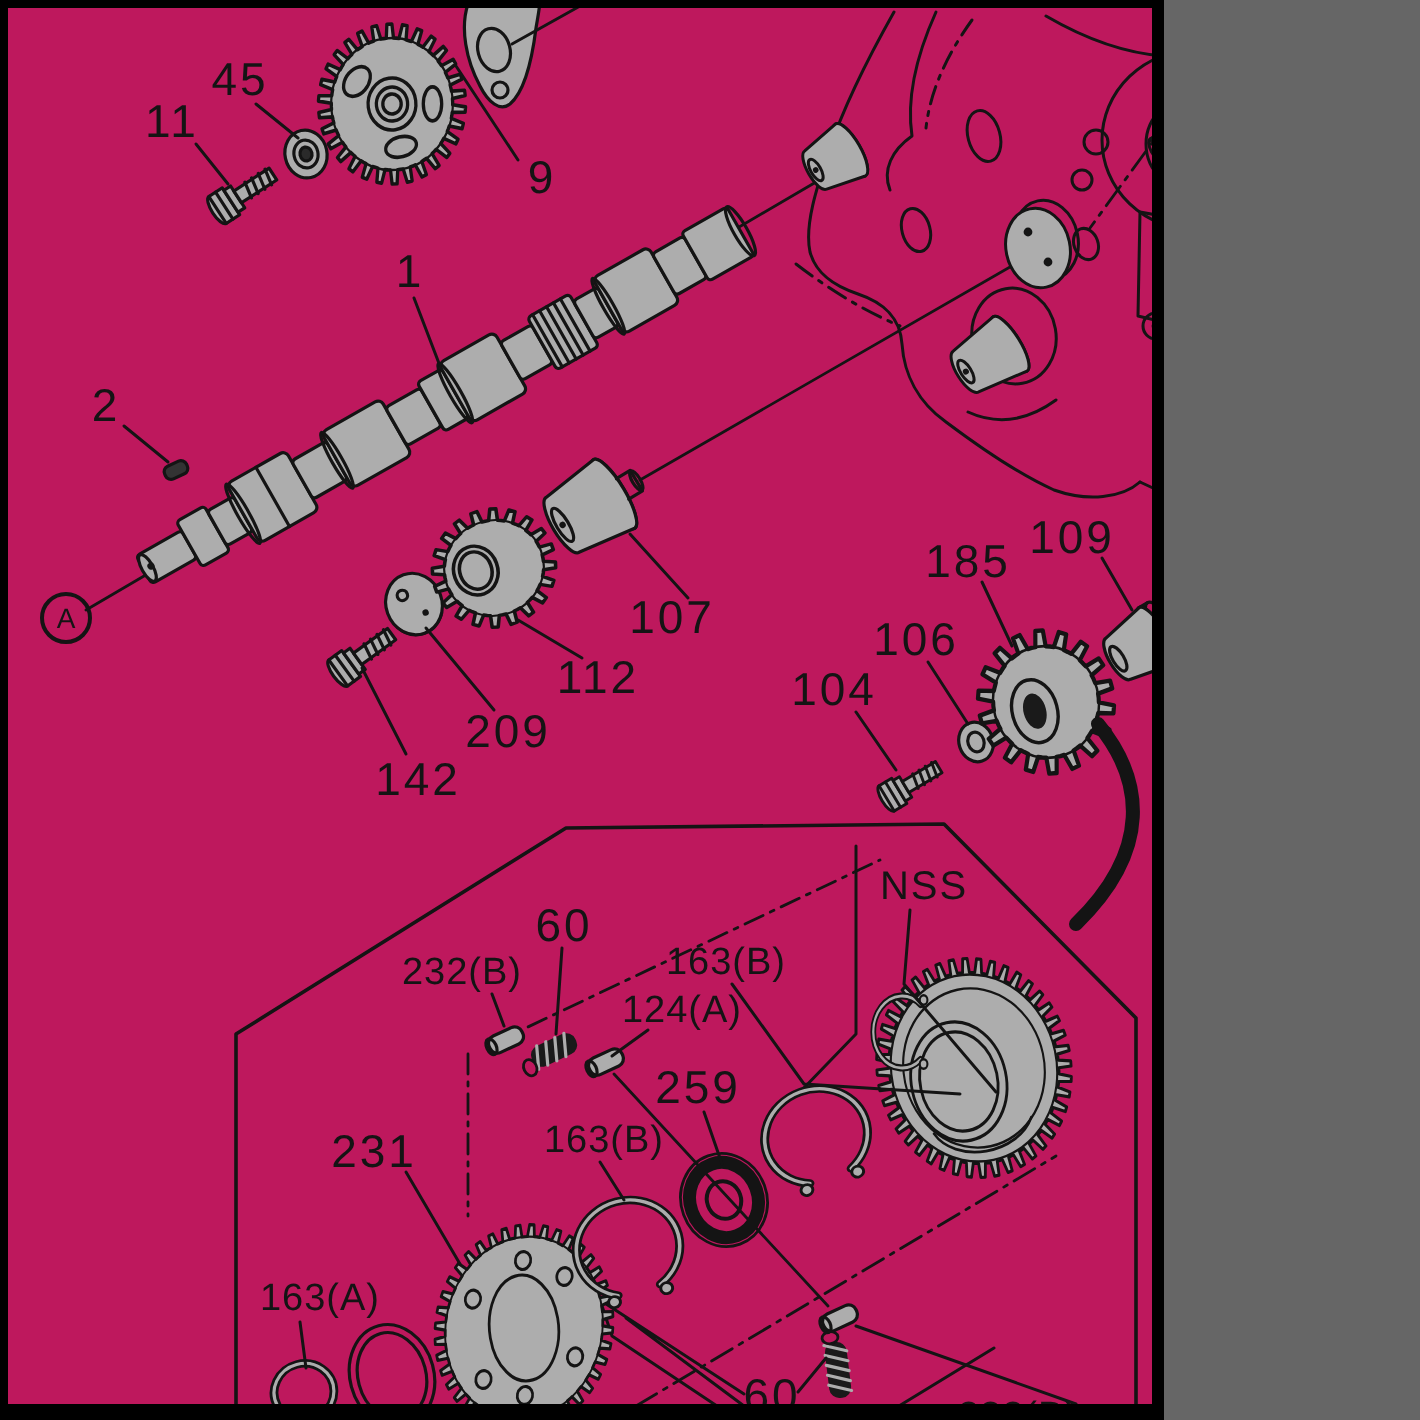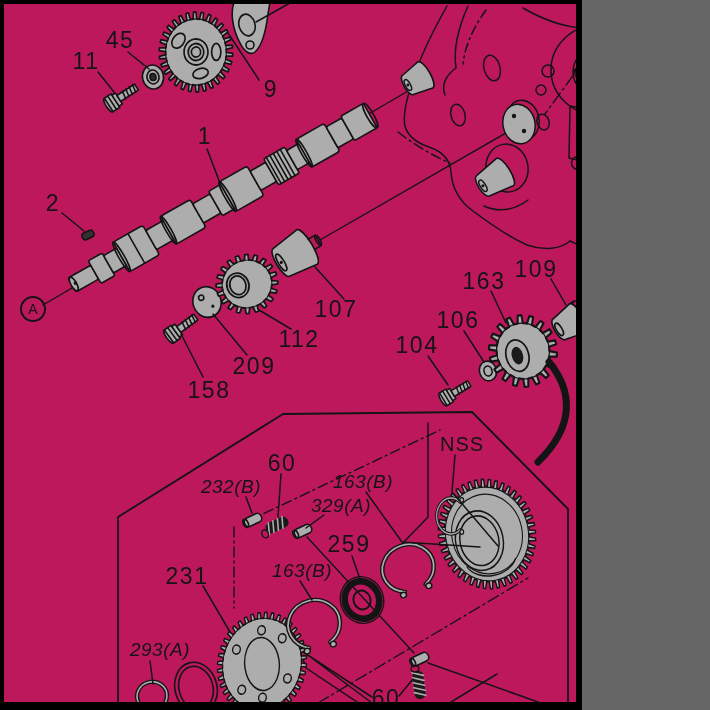--- a/index.html
+++ b/index.html
@@ -4,21 +4,21 @@
 <style>
   html,body{margin:0;padding:0;background:#666;}
   #stage{position:relative;width:582px;height:710px;background:#be185d;overflow:hidden;
          font-family:"Liberation Sans",sans-serif;}
   #frame{position:absolute;inset:0;border:solid #000;border-width:4px 6px 8px 4px;
          z-index:50;pointer-events:none;}
   #art{position:absolute;left:0;top:0;z-index:5;}
   .callout{position:absolute;transform:translate(-50%,-50%);color:#141414;
            white-space:nowrap;z-index:20;font-weight:500;}
   .s1{font-size:23px;letter-spacing:1.5px;}
-  .s2{font-size:19px;letter-spacing:0.5px;font-style:italic;}
+  .s2{font-size:19px;letter-spacing:0.5px;}
   .s3{font-size:20px;letter-spacing:1px;}
   #viewA{position:absolute;left:33px;top:309px;transform:translate(-50%,-50%);
          width:22px;height:22px;border:2.2px solid #141414;border-radius:50%;
          display:flex;align-items:center;justify-content:center;
          font-size:14px;color:#141414;z-index:20;font-weight:500;}
   svg *{vector-effect:none;}
 </style>
 </head>
 <body>
 
@@ -315,36 +315,36 @@
       <ellipse cx="-8" cy="0" rx="2.4" ry="4.2"></ellipse>
     </g>
   </defs>
 </svg>
 
   <div class="callout s1" style="left:120px;top:40px">45</div>
   <div class="callout s1" style="left:86px;top:61px">11</div>
   <div class="callout s1" style="left:271px;top:89px">9</div>
   <div class="callout s1" style="left:205px;top:136px">1</div>
   <div class="callout s1" style="left:53px;top:203px">2</div>
-  <div class="callout s1" style="left:209px;top:390px">158</div>
+  <div class="callout s1" style="left:209px;top:390px">142</div>
   <div class="callout s1" style="left:254px;top:366px">209</div>
   <div class="callout s1" style="left:299px;top:339px">112</div>
   <div class="callout s1" style="left:336px;top:309px">107</div>
   <div class="callout s1" style="left:417px;top:345px">104</div>
   <div class="callout s1" style="left:458px;top:320px">106</div>
-  <div class="callout s1" style="left:484px;top:281px">163</div>
+  <div class="callout s1" style="left:484px;top:281px">185</div>
   <div class="callout s1" style="left:536px;top:269px">109</div>
   <div class="callout s2" style="left:231px;top:487px">232(B)</div>
   <div class="callout s1" style="left:282px;top:463px">60</div>
-  <div class="callout s2" style="left:341px;top:506px">329(A)</div>
+  <div class="callout s2" style="left:341px;top:506px">124(A)</div>
   <div class="callout s2" style="left:363px;top:482px">163(B)</div>
   <div class="callout s1" style="left:349px;top:544px">259</div>
   <div class="callout s2" style="left:302px;top:571px">163(B)</div>
   <div class="callout s1" style="left:187px;top:576px">231</div>
-  <div class="callout s2" style="left:160px;top:650px">293(A)</div>
+  <div class="callout s2" style="left:160px;top:650px">163(A)</div>
   <div class="callout s3" style="left:462px;top:444px">NSS</div>
   <div class="callout s1" style="left:386px;top:698px">60</div>
   <div class="callout s2" style="left:509px;top:709px">232(B)</div>
 
   <div id="viewA">A</div>
 
   <div id="frame"></div>
 </div>
 
 </body></html>

